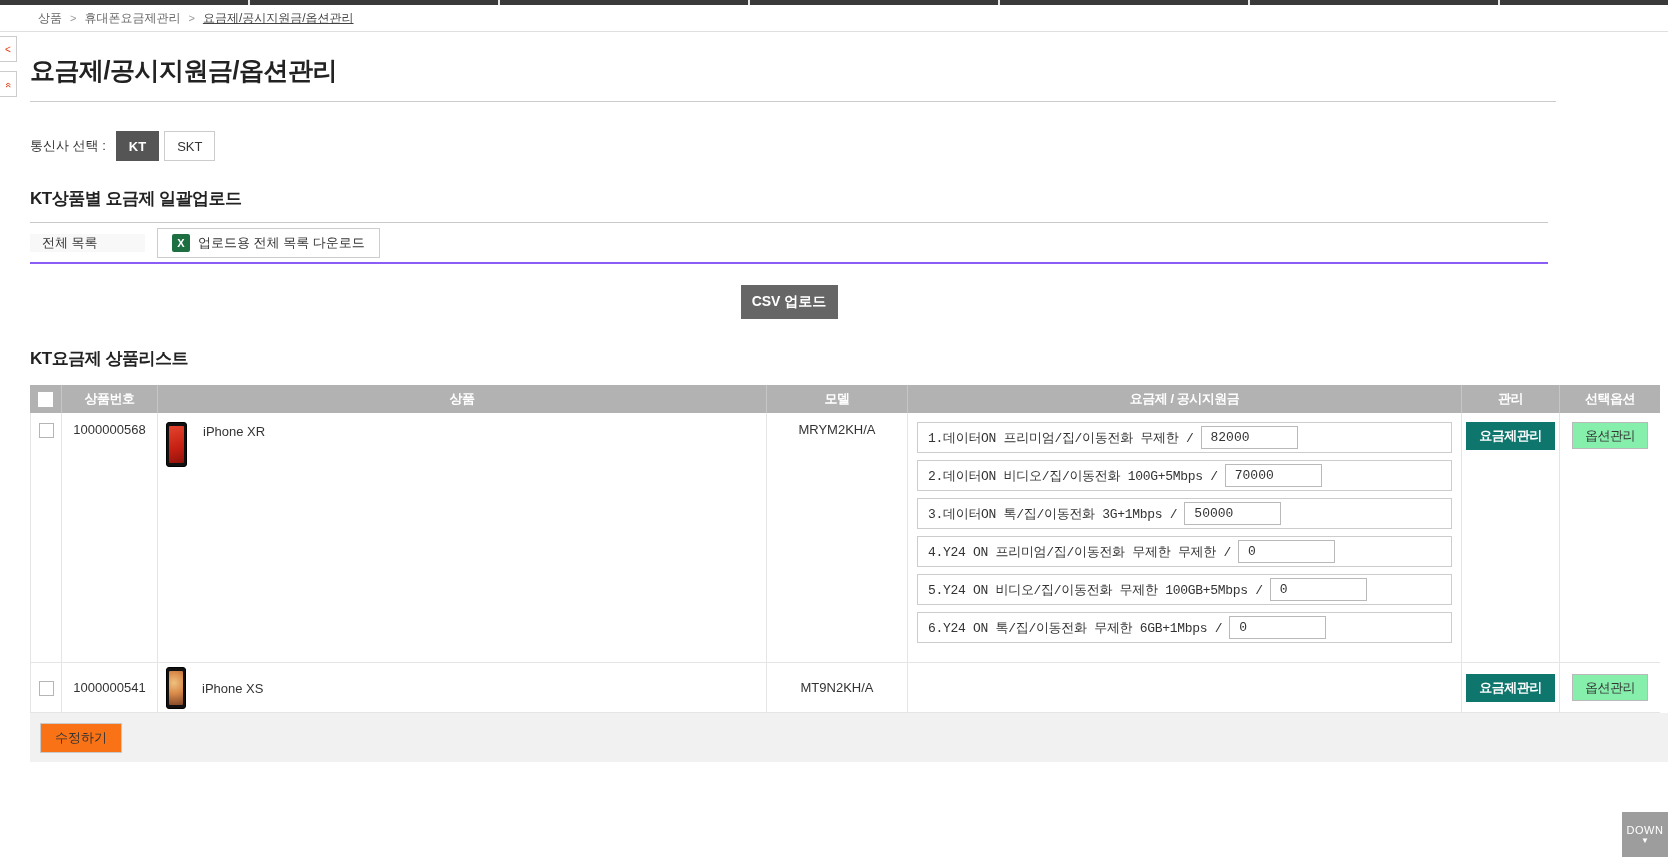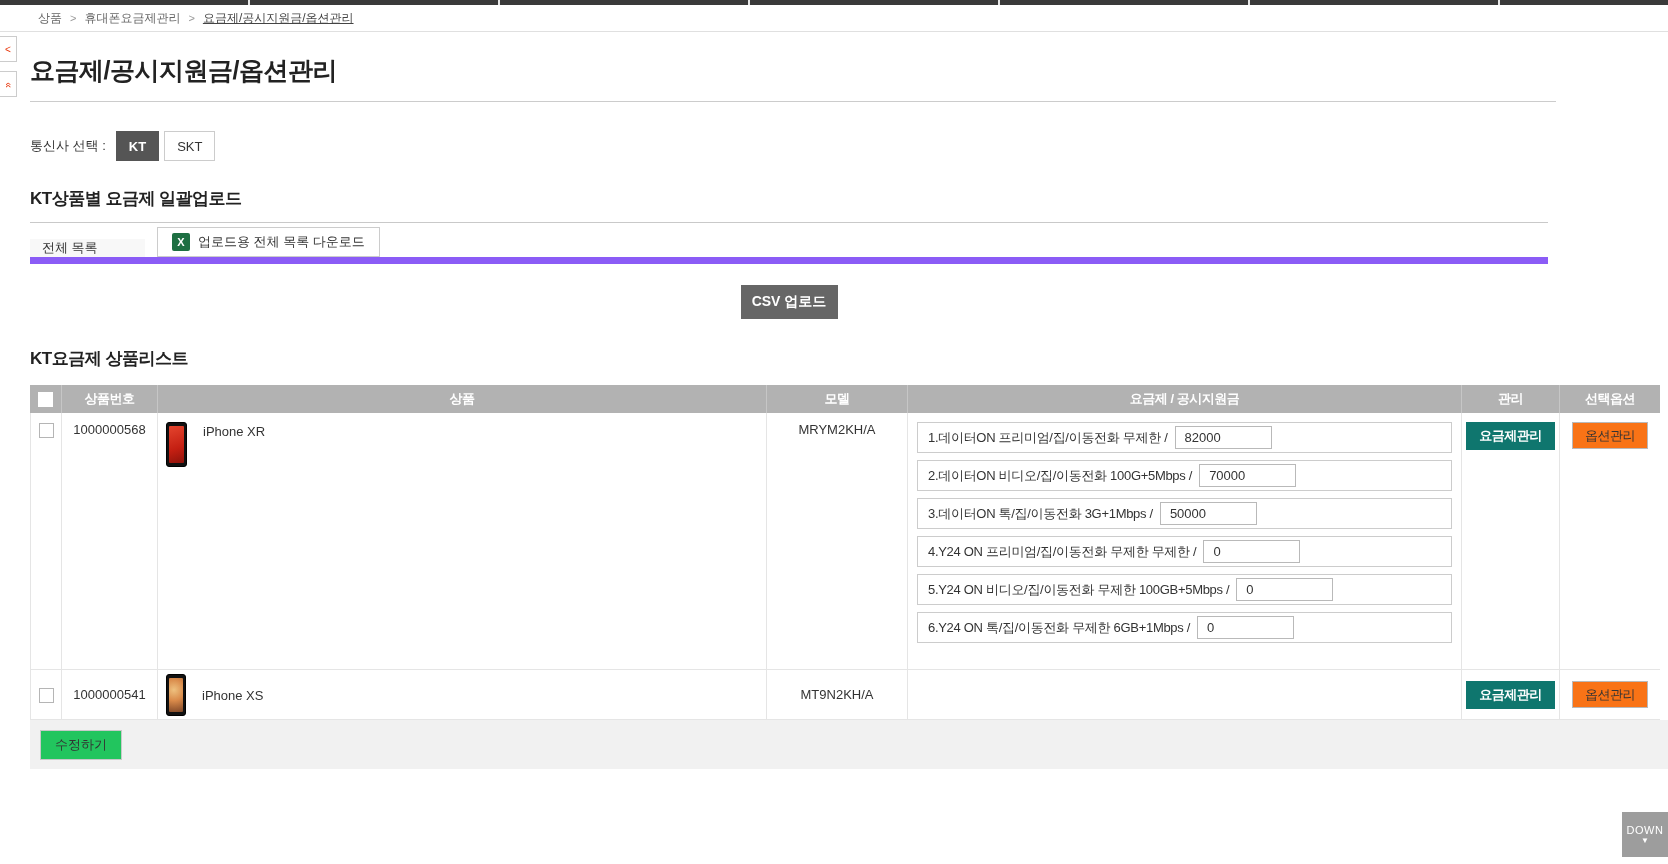--- a/index.html
+++ b/index.html
@@ -35,21 +35,21 @@
   .carrier-btn { height: 30px; min-width: 42px; padding: 0 12px; font-size: 13px; font-weight: bold;
     display: inline-flex; align-items: center; justify-content: center; cursor: pointer; margin-right: 5px; }
   .carrier-btn.selected { background: #555; color: #fff; border: 1px solid #555; text-align: right; }
   .carrier-btn.unselected { background: #fff; color: #333; border: 1px solid #ccc; font-weight: normal; }
 
   .section-heading { font-size: 17px; font-weight: bold; color: #222; letter-spacing: -0.5px; }
   .upload-heading { margin-top: 26px; }
 
   
   .upload-table { width: 1518px; margin-top: 12px; border-top: 1px solid #c9c9c9; }
-  .upload-row { display: flex; border-bottom: 7px solid #8b5cf6; min-height: 41px; align-items: flex-end; }
+  .upload-row { display: flex; border-bottom: 2px solid #8b5cf6; min-height: 41px; align-items: center; }
   .upload-label { width: 115px; background: #f8f8f8; font-size: 13px; color: #333;
     display: flex; align-items: center; padding-left: 12px; flex-shrink: 0; }
   .upload-content { flex: 1; display: flex; align-items: center; padding-left: 12px; }
   .excel-btn { height: 30px; background: #fff; border: 1px solid #ccc; display: inline-flex;
     align-items: center; padding: 0 14px; font-size: 13px; color: #333; cursor: pointer; }
   .excel-icon { width: 18px; height: 18px; background: #1d6f42; border-radius: 2px; color: #fff;
     font-size: 11px; font-weight: bold; display: inline-flex; align-items: center; justify-content: center;
     margin-right: 8px; }
   .browse-btn { height: 24px; background: #cfcfcf; border: 1px solid #bdbdbd; color: #8d8d8d;
     font-size: 12px; padding: 0 9px; cursor: pointer; }
@@ -79,36 +79,36 @@
   .cb.head { border-color: #fff; }
   .prod-cell { display: flex; align-items: center; padding-left: 8px; }
   tr.tall .prod-cell { align-items: flex-start; }
   .phone { width: 21px; height: 45px; background: #111; border-radius: 3px; border: 1px solid #000;
     padding: 3px 2px; flex-shrink: 0; }
   .phone .screen { width: 100%; height: 100%; border-radius: 1px; }
   .phone.red .screen { background: linear-gradient(160deg, #e4452e 0%, #c41f12 60%, #8e130b 100%); }
   .phone.gold { width: 20px; height: 42px; }
   .phone.gold .screen { background: radial-gradient(circle at 35% 35%, #eec17f 0%, #d98a4a 45%, #7d4526 100%); }
   .prod-name { margin-left: 16px; padding-top: 2px; color: #333; }
-  .plans-cell { padding: 8px 9px 19px 9px; }
+  .plans-cell { padding: 8px 9px 12px 9px; font-family: Liberation Mono, monospace; }
   .plan-box { border: 1px solid #ccc; min-height: 31px; display: flex; align-items: center;
     padding: 0 10px; margin-bottom: 7px; }
   .plan-label { font-size: 13px; color: #333; letter-spacing: -0.3px; white-space: nowrap; }
   .plan-input { width: 97px; height: 23px; border: 1px solid #b9b9b9; margin-left: 7px;
     padding-left: 9px; font-size: 13px; color: #333; font-family: inherit; }
   .manage-btn { background: #0f766e; color: #fff; font-weight: bold; border: none; font-size: 13px;
     height: 28px; padding: 0 13px; cursor: pointer; letter-spacing: -0.5px; }
-  .option-btn { background: #f97316; color: #333; border: 1px solid #b9b9b9; font-size: 13px;
+  .option-btn { background: #86efac; color: #333; border: 1px solid #b9b9b9; font-size: 13px;
     height: 27px; padding: 0 12px; cursor: pointer; letter-spacing: -0.5px; }
   .btn-cell { text-align: center; }
 
   
   .bottom-bar { width: 1638px; height: 49px; background: #f1f1f1; margin-top: 0;
     display: flex; align-items: center; padding-left: 10px; }
-  .modify-btn { background: #22c55e; border: 1px solid #c9c9c9; font-size: 13px; color: #333;
+  .modify-btn { background: #f97316; border: 1px solid #c9c9c9; font-size: 13px; color: #333;
     height: 30px; padding: 0 14px; cursor: pointer; }
 
   
   .down-btn { position: absolute; right: 0; bottom: 7px; width: 46px; height: 45px;
     background: rgba(140,140,140,0.85); color: #fff; display: flex; flex-direction: column;
     align-items: center; justify-content: center; cursor: pointer; z-index: 10; }
   .down-btn .txt { font-size: 11px; font-weight: normal; letter-spacing: 0.5px; }
   .down-btn .arrow { font-size: 8px; line-height: 9px; }
 </style>
 </head>

